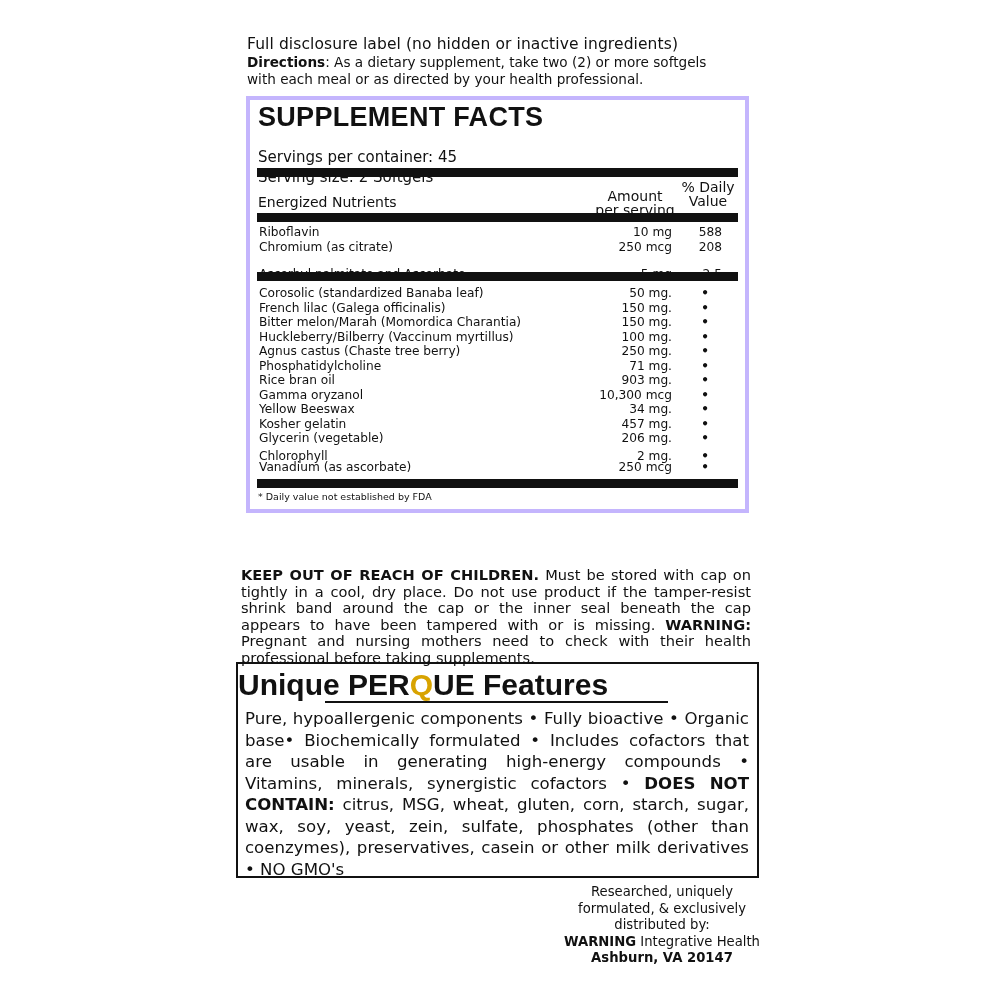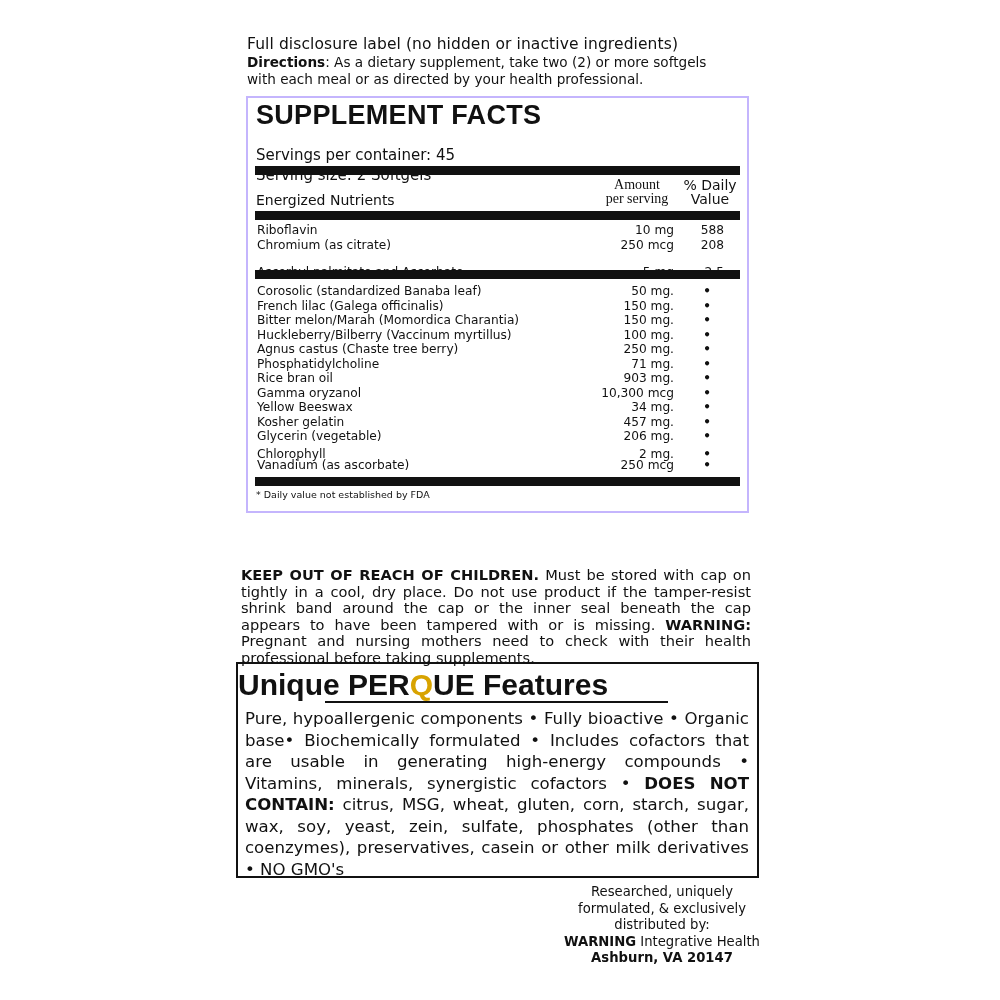--- a/index.html
+++ b/index.html
@@ -5,21 +5,21 @@
   html, body { margin:0; padding:0; background:#ffffff; }
   body { width:1000px; height:1000px; position:relative; overflow:hidden; color:#111; font-family:"DejaVu Sans", sans-serif; }
   .abs { position:absolute; }
   .line { white-space:nowrap; }
 
   #top { left:247px; top:34px; width:510px; }
   #top .l1 { font-size:15.5px; letter-spacing:0.1px; line-height:20px; }
   #top .l2, #top .l3 { font-size:13.6px; line-height:17px; }
   #top b { font-weight:bold; }
 
-  #facts { left:246px; top:96px; width:503px; height:417px; border:2px solid #c4b5fd; box-sizing:border-box; }
+  #facts { left:246px; top:96px; width:503px; height:417px; border:4px solid #c4b5fd; box-sizing:border-box; }
   #facts .title { position:absolute; left:8px; top:2px; font-family:"Liberation Sans", sans-serif; font-weight:bold; font-size:27px; letter-spacing:0.3px; }
   #facts .serv { position:absolute; left:8px; font-size:15px; }
   .bar { position:absolute; left:7px; right:7px; background:#111; }
   .hdr { position:absolute; font-size:14px; line-height:14px; }
   .row { position:absolute; left:9px; right:9px; height:15px; font-size:12.2px; line-height:15px; }
   .row .n { position:absolute; left:0; }
   .row .a { position:absolute; right:64px; text-align:right; }
   .row .d { position:absolute; right:14px; width:40px; text-align:right; }
   .row .dot { position:absolute; right:27px; font-weight:bold; font-size:12px; }
   #facts .foot { position:absolute; left:8px; top:391px; font-size:9.5px; }
@@ -47,21 +47,21 @@
 </div>
 
 <div id="facts" class="abs">
   <div class="title">SUPPLEMENT FACTS</div>
   <div class="serv" style="top:30px;margin-top:38px;">Serving size: 2 Softgels</div>
   <div class="serv" style="top:48px;">Servings per container: 45</div>
 
   <div class="bar" style="top:68px;height:9px;"></div>
 
   <div class="hdr" style="left:8px;top:95px;">Energized Nutrients</div>
-  <div class="hdr" style="right:70px;top:80px;text-align:center;width:80px;font-family:Liberation Serif, serif;">
+  <div class="hdr" style="right:70px;top:89px;text-align:center;width:80px;">
     <div>Amount</div>
     <div>per serving</div>
   </div>
   <div class="hdr" style="right:8px;top:80px;text-align:center;width:58px;">
     <div>% Daily</div>
     <div>Value</div>
   </div>
 
   <div class="bar" style="top:113px;height:9px;"></div>
 

